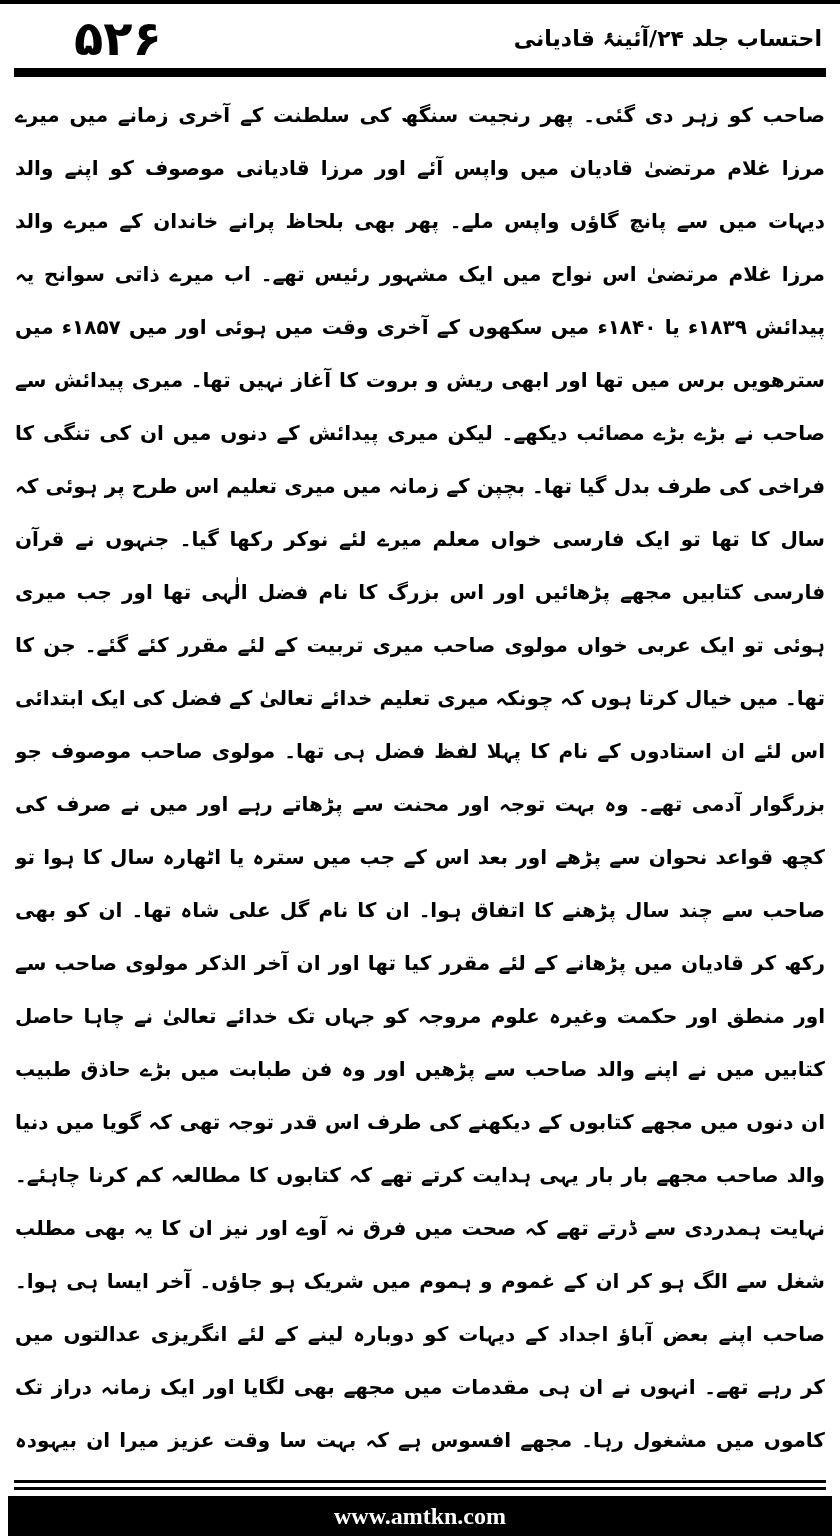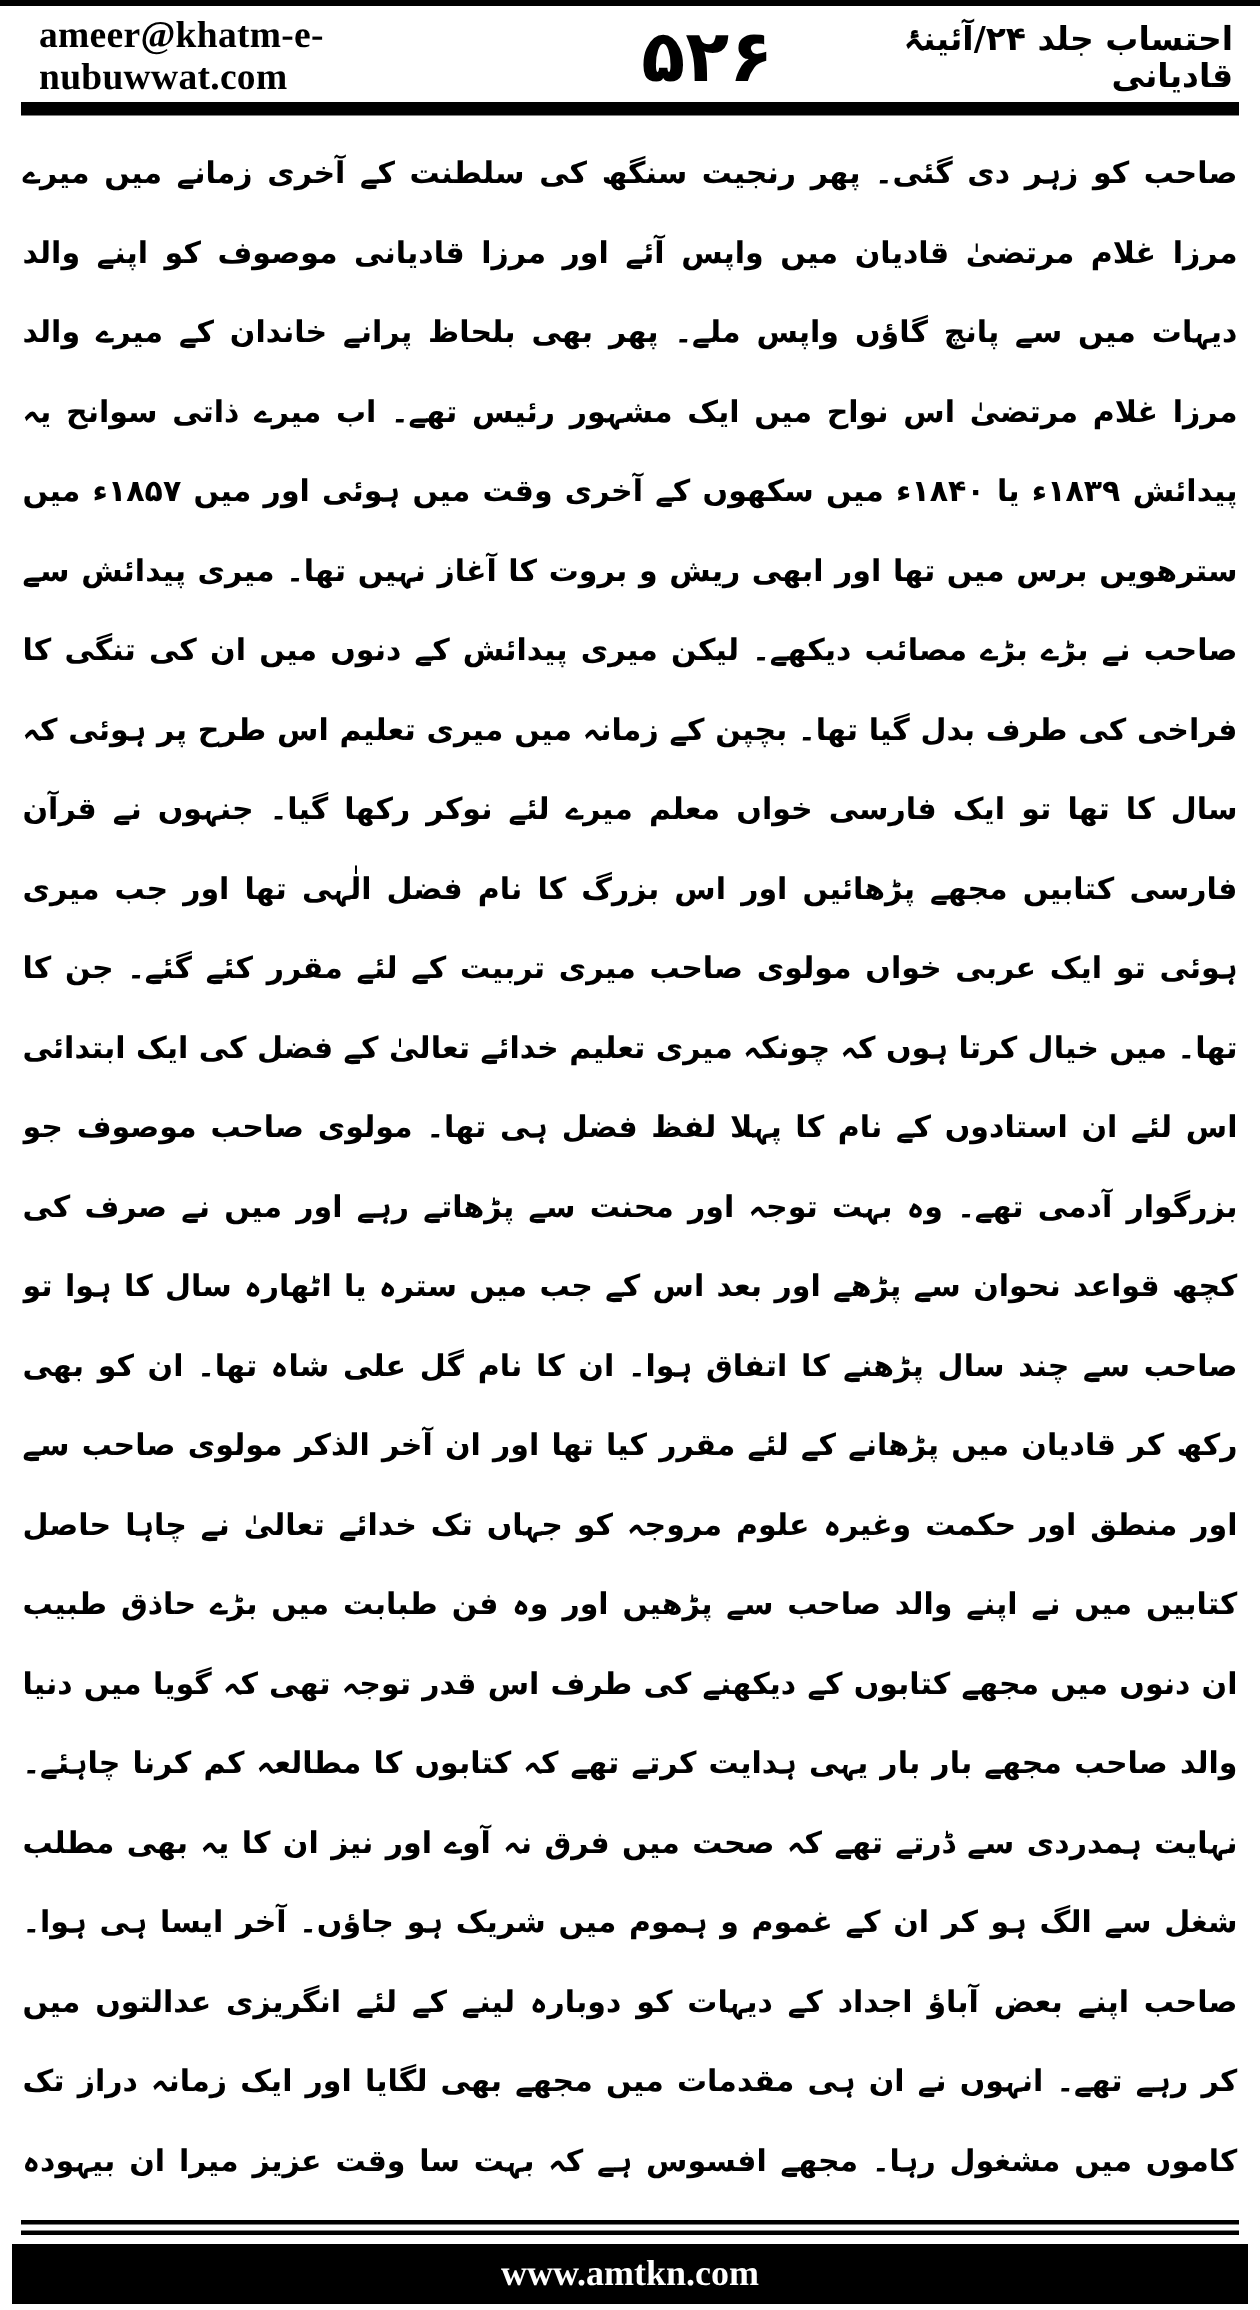--- a/index.html
+++ b/index.html
@@ -77,21 +77,20 @@
   .footer-bar span{white-space:nowrap;}
 </style>
 </head>
 <body>
 
 <div class="page">
 
   <div class="top-rule"></div>
 
   <div class="header">
-    <span class="email">ameer@khatm-e-nubuwwat.com</span>
     <span class="page-number">۵۲۶</span>
     <span class="book-title" dir="rtl">احتساب جلد ۲۴/آئینۂ قادیانی</span>
   </div>
 
   <div class="header-rule"></div>
 
   <div class="body-text" lang="ur" dir="rtl">
     <div class="body-line">صاحب کو زہر دی گئی۔ پھر رنجیت سنگھ کی سلطنت کے آخری زمانے میں میرے والد صاحب مرحوم</div>
     <div class="body-line">مرزا غلام مرتضیٰ قادیان میں واپس آئے اور مرزا قادیانی موصوف کو اپنے والد صاحب کے</div>
     <div class="body-line">دیہات میں سے پانچ گاؤں واپس ملے۔ پھر بھی بلحاظ پرانے خاندان کے میرے والد صاحب</div>

